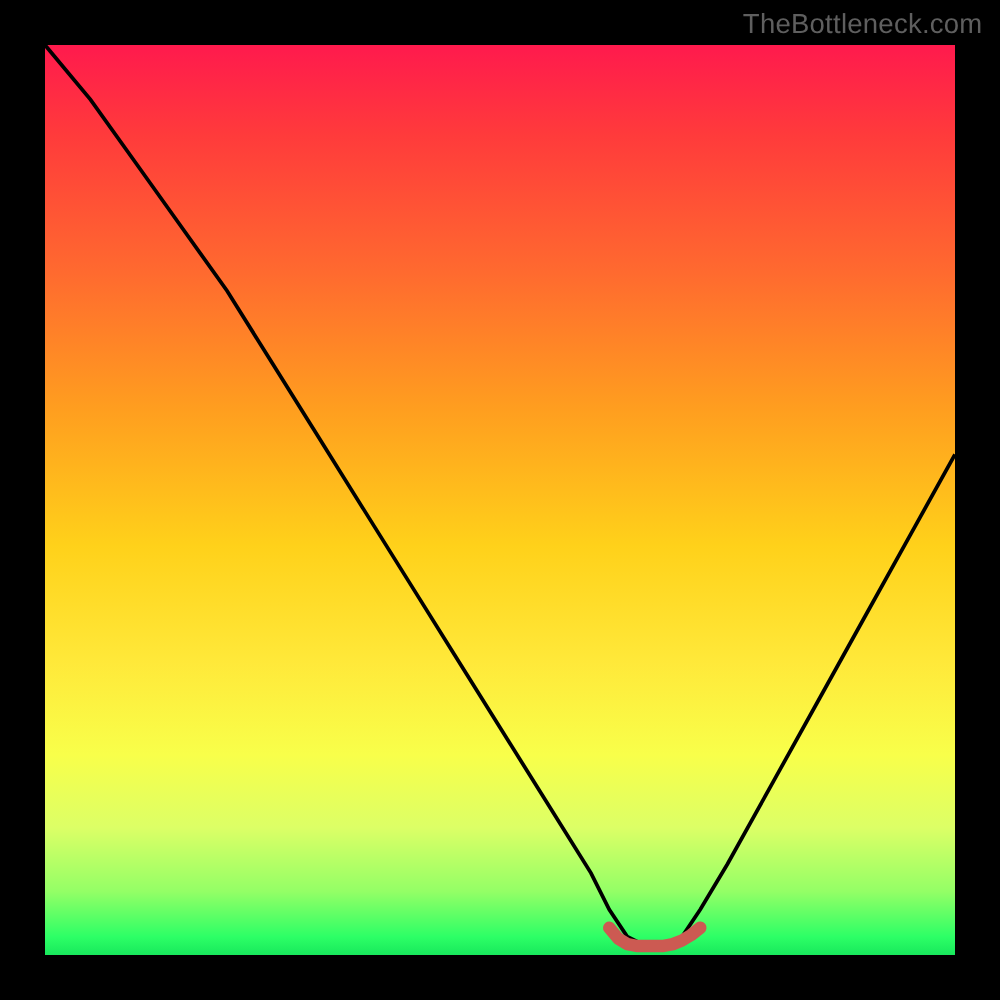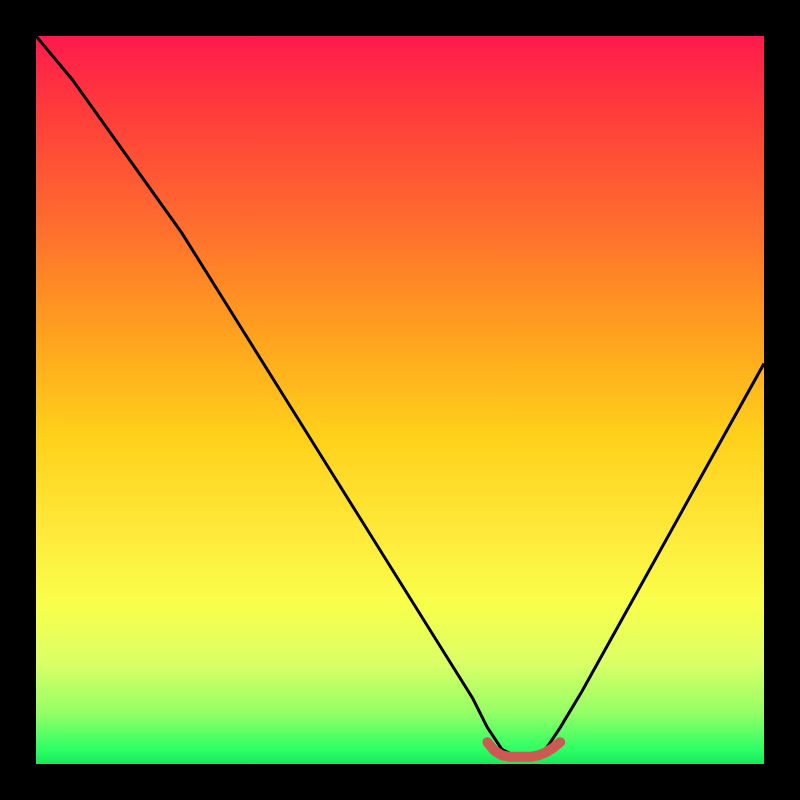--- a/index.html
+++ b/index.html
@@ -52,20 +52,21 @@
     left: 0;
     top: 0;
     width: 728px;
     height: 728px;
   }
 </style>
 </head>
 <body>
 
 <div class="frame">
+  <div class="watermark">TheBottleneck.com</div>
 
   <div class="plot-area">
     <svg class="curve" viewBox="0 0 728 728" preserveAspectRatio="none">
       <path fill="none" stroke-width="3" stroke="#000000" d="M0.0 0.0 L36.4 43.7 L72.8 94.6 L109.2 145.6 L145.6 196.6 L182.0 254.8 L218.4 313.0 L254.8 371.3 L291.2 429.5 L327.6 487.8 L364.0 546.0 L400.4 604.2 L436.8 662.5 L451.4 691.6 L465.9 713.4 L480.5 720.7 L495.0 720.7 L509.6 713.4 L524.2 691.6 L546.0 655.2 L582.4 589.7 L618.8 524.2 L655.2 458.6 L691.6 393.1 L728.0 327.6"></path>
       <path fill="none" stroke-width="10" stroke-linecap="round" stroke-linejoin="round" stroke="#cc5a52" d="M451.4 706.2 L458.6 714.9 L465.9 719.3 L473.2 720.7 L480.5 720.7 L487.8 720.7 L495.0 720.7 L502.3 719.3 L509.6 716.4 L516.9 712.0 L524.2 706.2"></path>
     </svg>
   </div>
 </div>
 
 </body></html>

